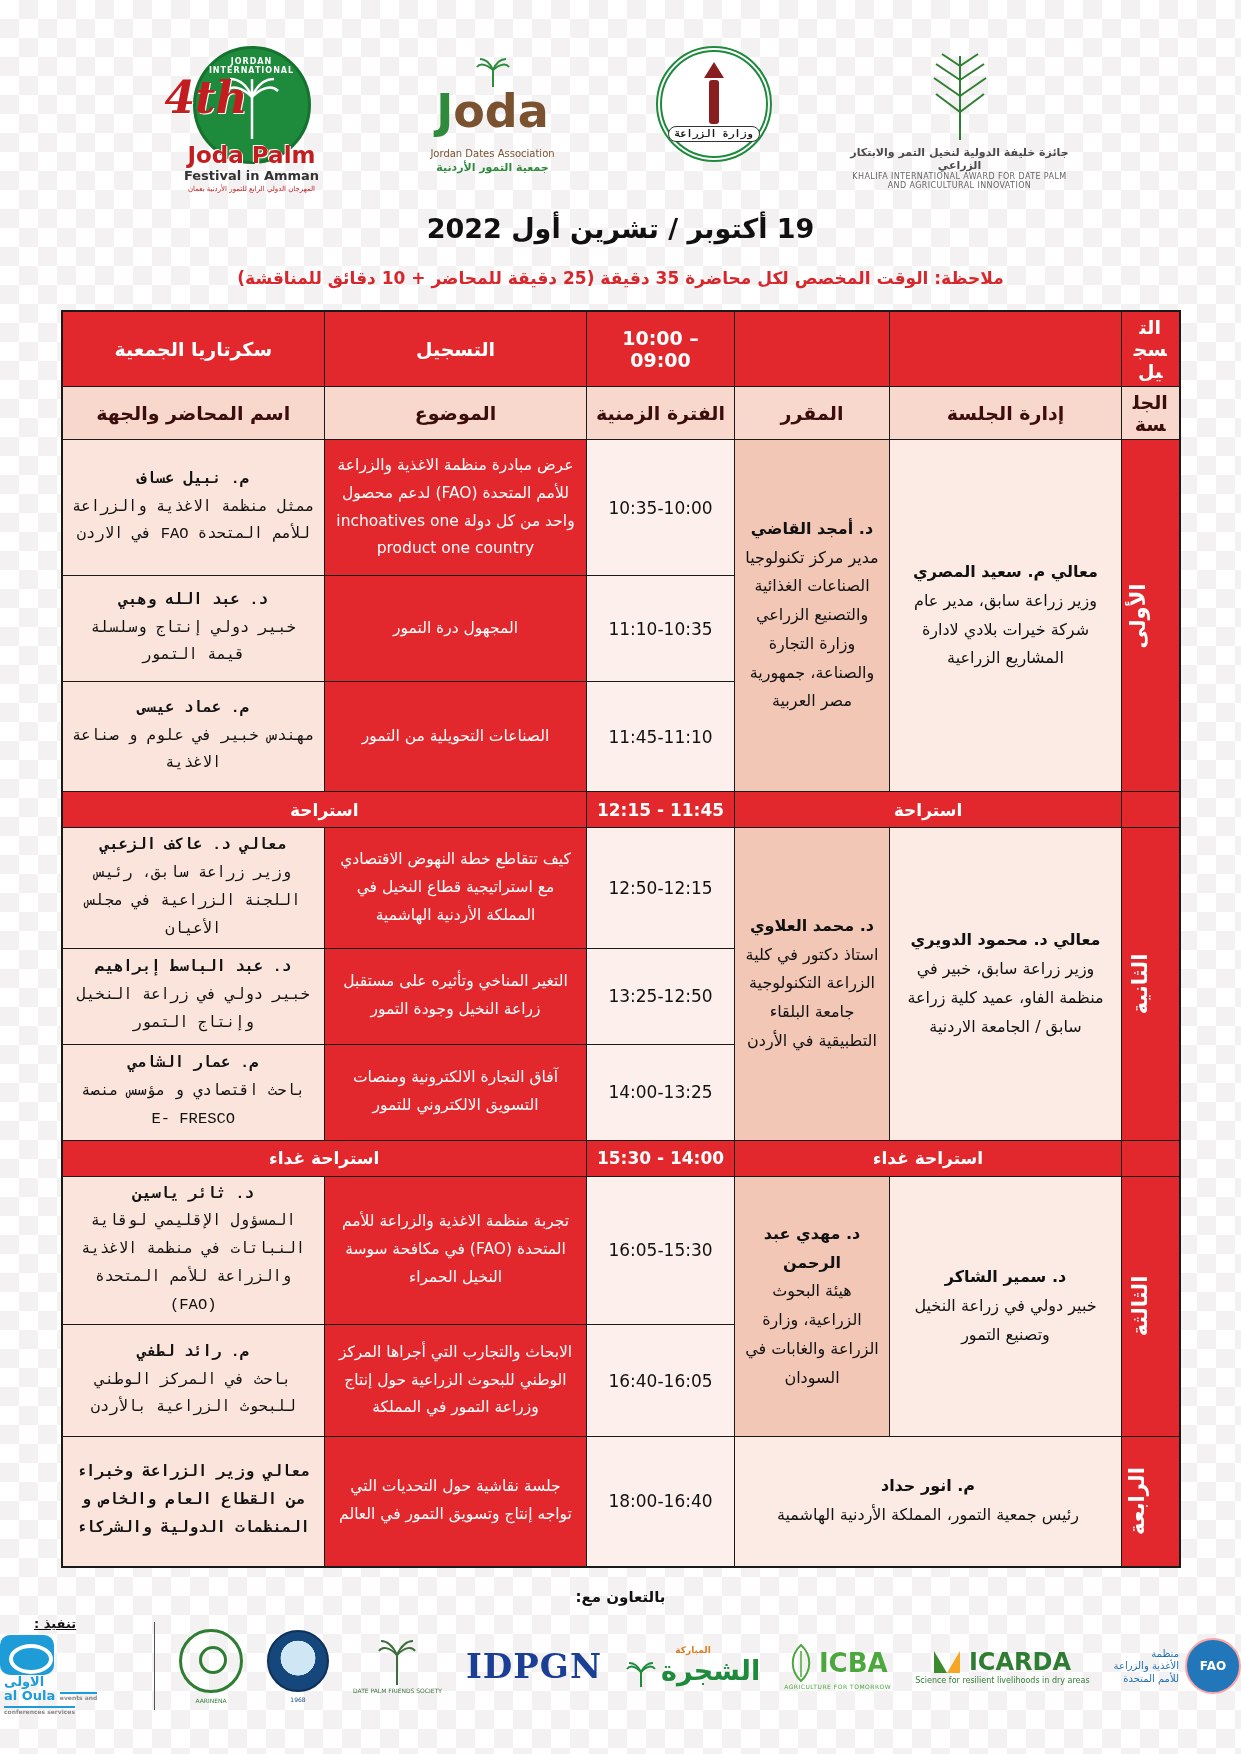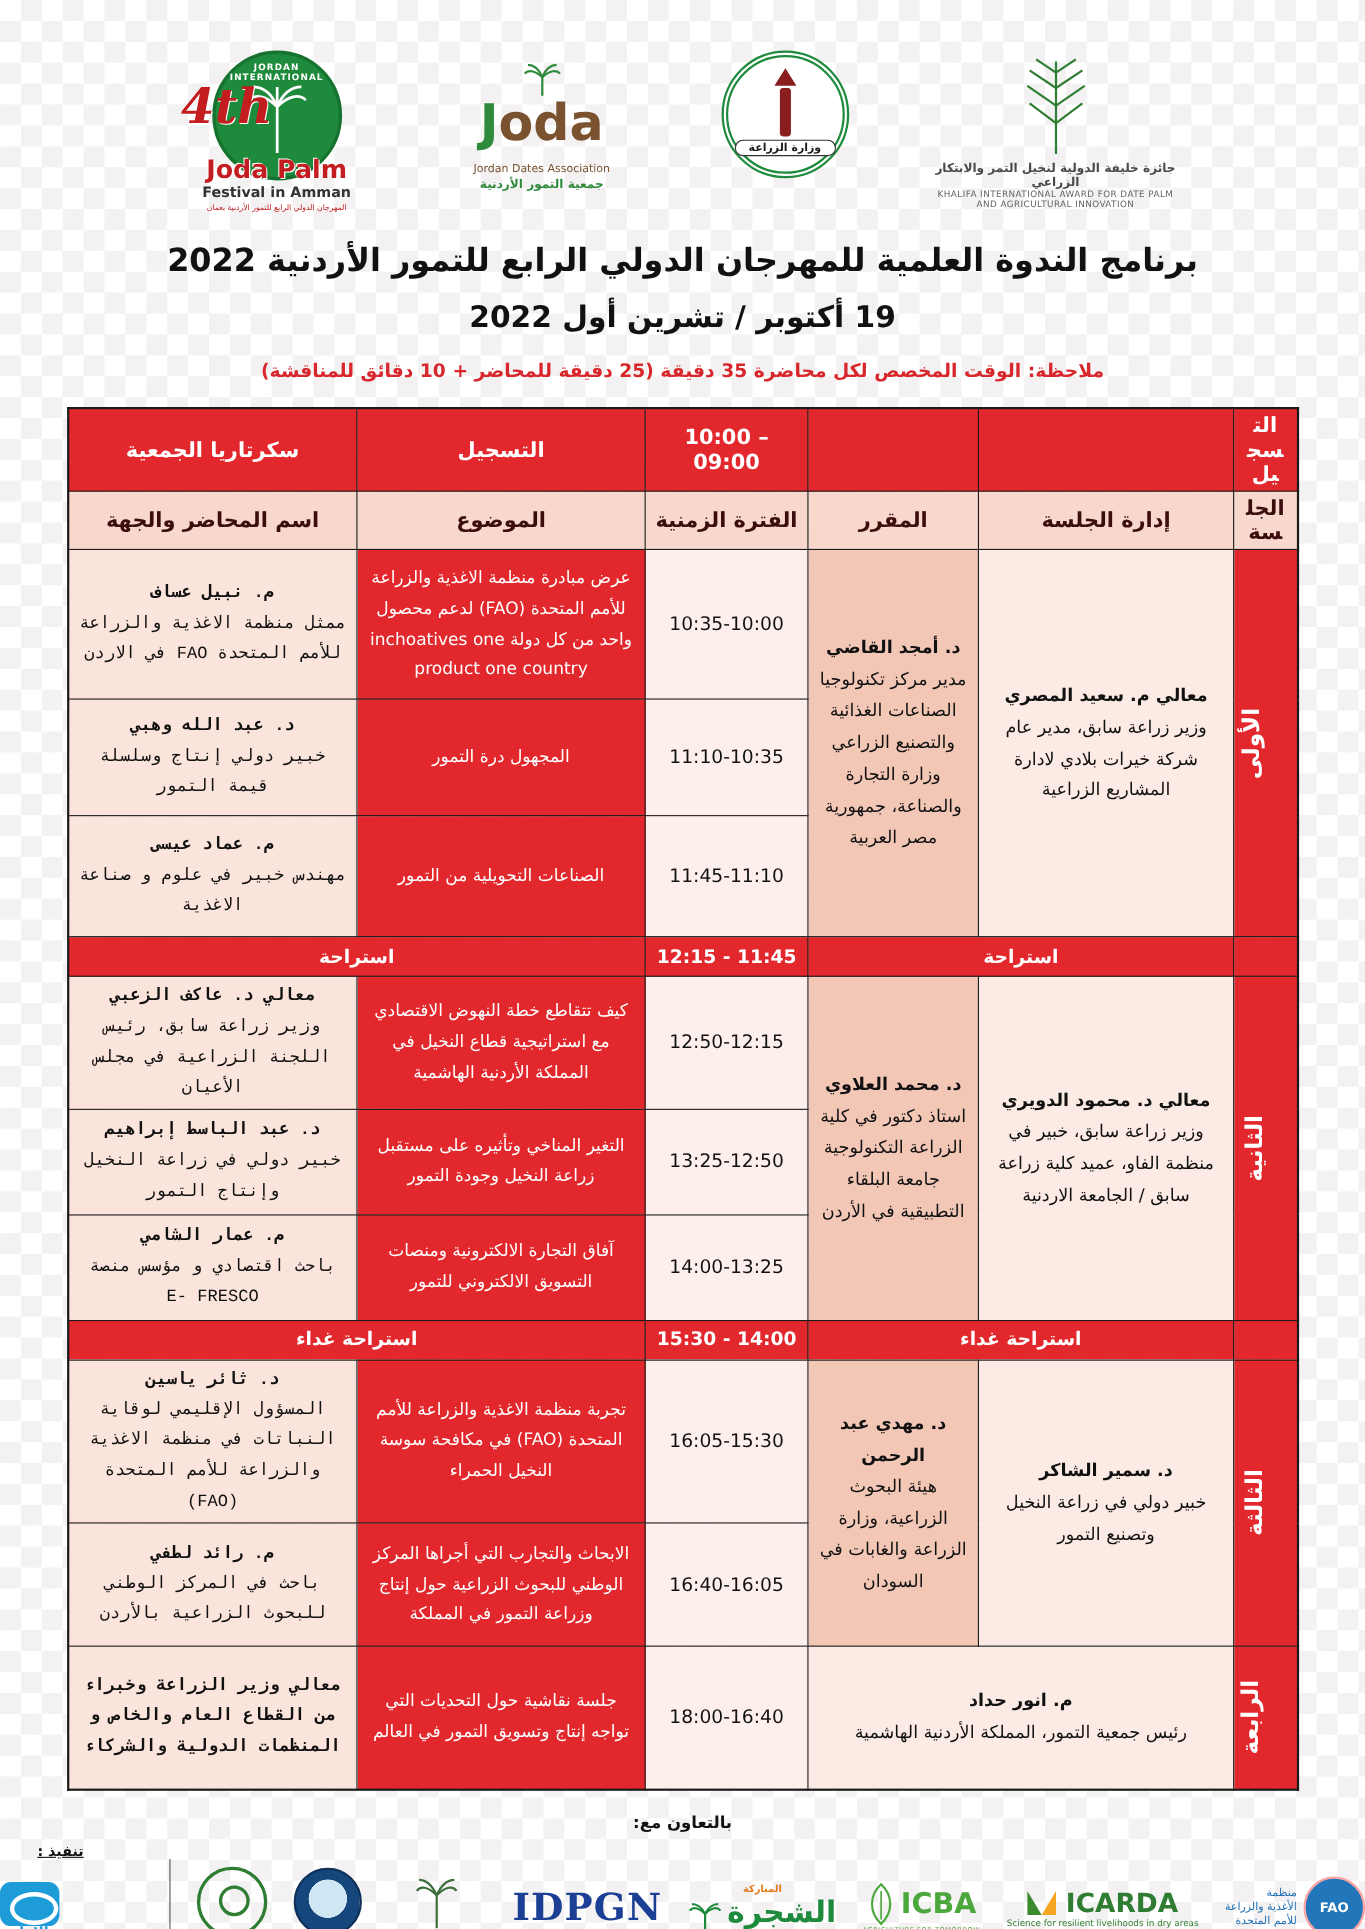--- a/index.html
+++ b/index.html
@@ -26,21 +26,21 @@
   .fest-4th{position:absolute;left:8px;top:26px;color:#c41d20;font-size:44px;font-weight:bold;font-style:italic;font-family:"DejaVu Serif",serif;text-shadow:1px 1px 0 #fff;}
   .fest-banner{position:relative;margin-top:-22px;color:#c41d20;font-size:23px;font-weight:bold;text-shadow:1px 1px 0 #fff,-1px -1px 0 #fff;}
   .fest-line2{font-size:13px;color:#333;font-weight:bold;}
   .fest-ar{font-size:7px;color:#c41d20;margin-top:2px;}
   .joda{width:200px;padding-top:12px;}
   .joda-name{font-size:46px;font-weight:bold;color:#7a5230;line-height:1;}
   .joda-name::first-letter{color:#2f8a3c;}
   .joda-en{font-size:10px;color:#7a5230;margin-top:14px;}
   .joda-ar{font-size:11px;color:#2f8a3c;font-weight:bold;margin-top:2px;}
   .ministry{width:150px;}
-  .min-circle{width:104px;height:104px;border-radius:50%;margin:0 auto;background:#fff;border:6px double #1e8a3c;position:relative;}
+  .min-circle{width:104px;height:104px;border-radius:50%;margin:0 auto;background:#fff;border:6px double #1e8a3c;position:relative;font-family:Liberation Mono, monospace;}
   .min-crown{width:0;height:0;border-left:10px solid transparent;border-right:10px solid transparent;border-bottom:16px solid #8a1d1d;margin:10px auto 0;}
   .min-stem{width:10px;height:44px;background:#8a1d1d;margin:2px auto 0;border-radius:3px;}
   .min-ribbon{position:absolute;bottom:14px;left:6px;right:6px;background:#fff;border:1px solid #333;border-radius:8px;font-size:10px;font-weight:bold;color:#1a1a1a;padding:1px 0;}
   .khalifa{width:250px;padding-top:4px;}
   .khalifa-ar{font-size:11px;font-weight:bold;color:#4a4a4a;margin-top:4px;}
   .khalifa-en{font-size:8px;color:#666;letter-spacing:.4px;}
 
   
   .main-title{margin-top:26px;text-align:center;font-size:29px;font-weight:bold;color:#111;}
   .sub-title{margin-top:20px;text-align:center;font-size:27px;font-weight:bold;color:#111;}
@@ -60,21 +60,21 @@
   td.c-speaker{background:#fbe4db;color:#111;font-size:15.5px;line-height:1.8;font-family:Liberation Mono, monospace;}
   td.break-cell{background:#e2282d;color:#fff;font-size:17px;font-weight:bold;}
   .nm{font-weight:bold;display:block;}
   .ds{display:block;}
   .time{direction:ltr;unicode-bidi:embed;}
 
   
   .collab{margin-top:20px;text-align:center;font-size:15px;font-weight:bold;color:#111;}
   .partners-row{display:flex;align-items:center;justify-content:center;gap:24px;margin-top:10px;direction:ltr;}
   .exec-box{text-align:left;width:130px;}
-  .exec-label{font-size:13px;font-weight:bold;color:#111;text-decoration:underline;margin-left:34px;margin-bottom:20px;direction:rtl;}
+  .exec-label{font-size:13px;font-weight:bold;color:#111;text-decoration:underline;margin-left:34px;margin-bottom:4px;direction:rtl;}
   .aloula-icon{width:54px;height:40px;background:#1d9cd8;border-radius:10px;position:relative;display:inline-block;vertical-align:middle;}
   .aloula-icon::after{content:"";position:absolute;left:9px;top:9px;width:36px;height:22px;border:4px solid #fff;border-radius:50%;}
   .aloula-txt{display:inline-block;vertical-align:middle;margin-left:4px;color:#1d9cd8;font-weight:bold;font-size:13px;line-height:1.1;text-align:left;}
   .aloula-tag{font-size:6px;color:#888;border-top:2px solid #1d9cd8;margin-top:2px;}
   .divider{width:1px;height:88px;background:#555;}
   .p-logo{text-align:center;}
   .ring{border-radius:50%;display:inline-block;}
   .aarinena-ring{width:58px;height:58px;border:3px solid #2e7d32;position:relative;}
   .aarinena-ring::after{content:"";position:absolute;left:17px;top:14px;width:22px;height:22px;border:3px solid #2e7d32;border-radius:50%;}
   .tiny{font-size:6px;color:#2e7d32;display:block;}
@@ -155,21 +155,20 @@
           <path d="M40 62 L16 44"></path>
             <path d="M40 62 L64 44"></path>
         </g>
       </svg>
       <div class="khalifa-ar">جائزة خليفة الدولية لنخيل التمر والابتكار الزراعي</div>
       <div class="khalifa-en">KHALIFA INTERNATIONAL AWARD FOR DATE PALM</div>
       <div class="khalifa-en">AND AGRICULTURAL INNOVATION</div>
     </div>
   </div>
 
-  <div class="main-title">برنامج الندوة العلمية للمهرجان الدولي الرابع للتمور الأردنية 2022</div>
   <div class="sub-title">19 أكتوبر / تشرين أول 2022</div>
   <div class="note">ملاحظة: الوقت المخصص لكل محاضرة 35 دقيقة (25 دقيقة للمحاضر + 10 دقائق للمناقشة)</div>
 
   <table class="program">
     <colgroup>
       <col style="width:58px">
         <col style="width:232px">
         <col style="width:155px">
       <col style="width:148px">
         <col style="width:262px">

